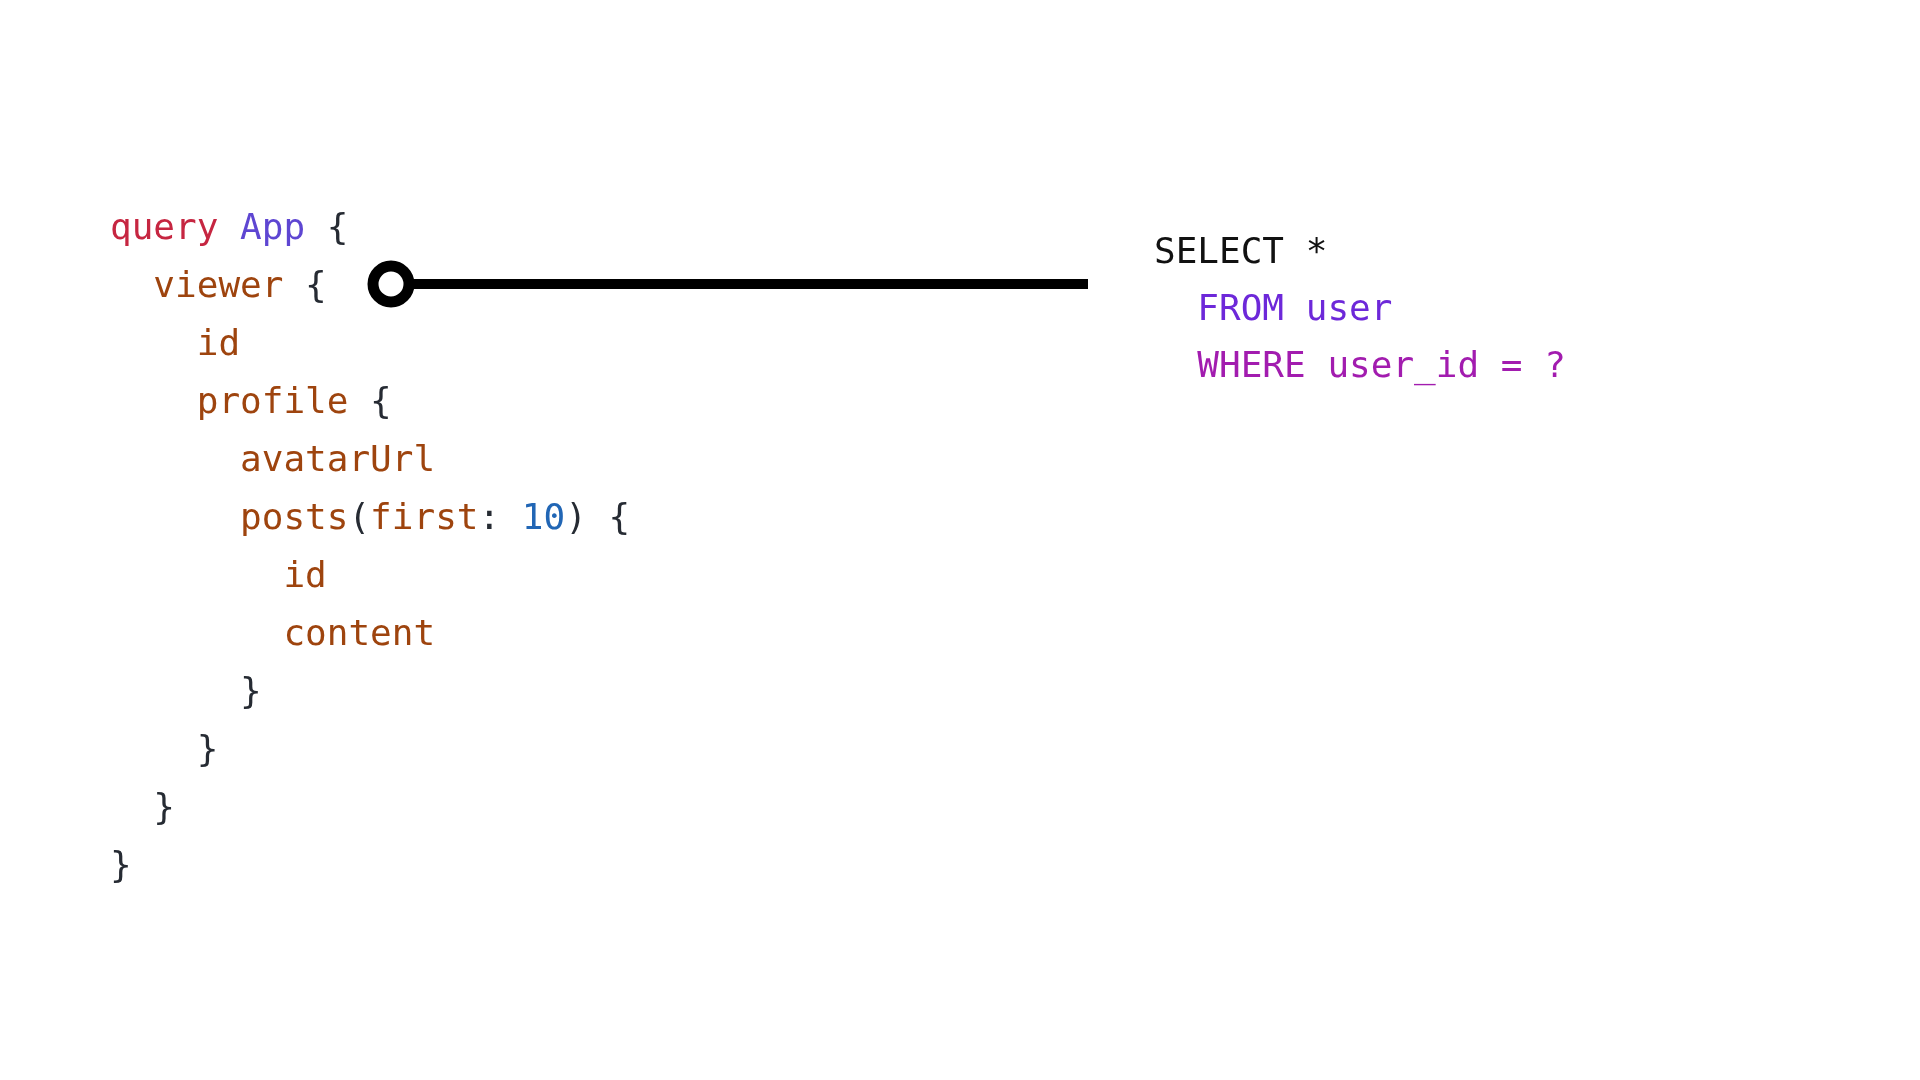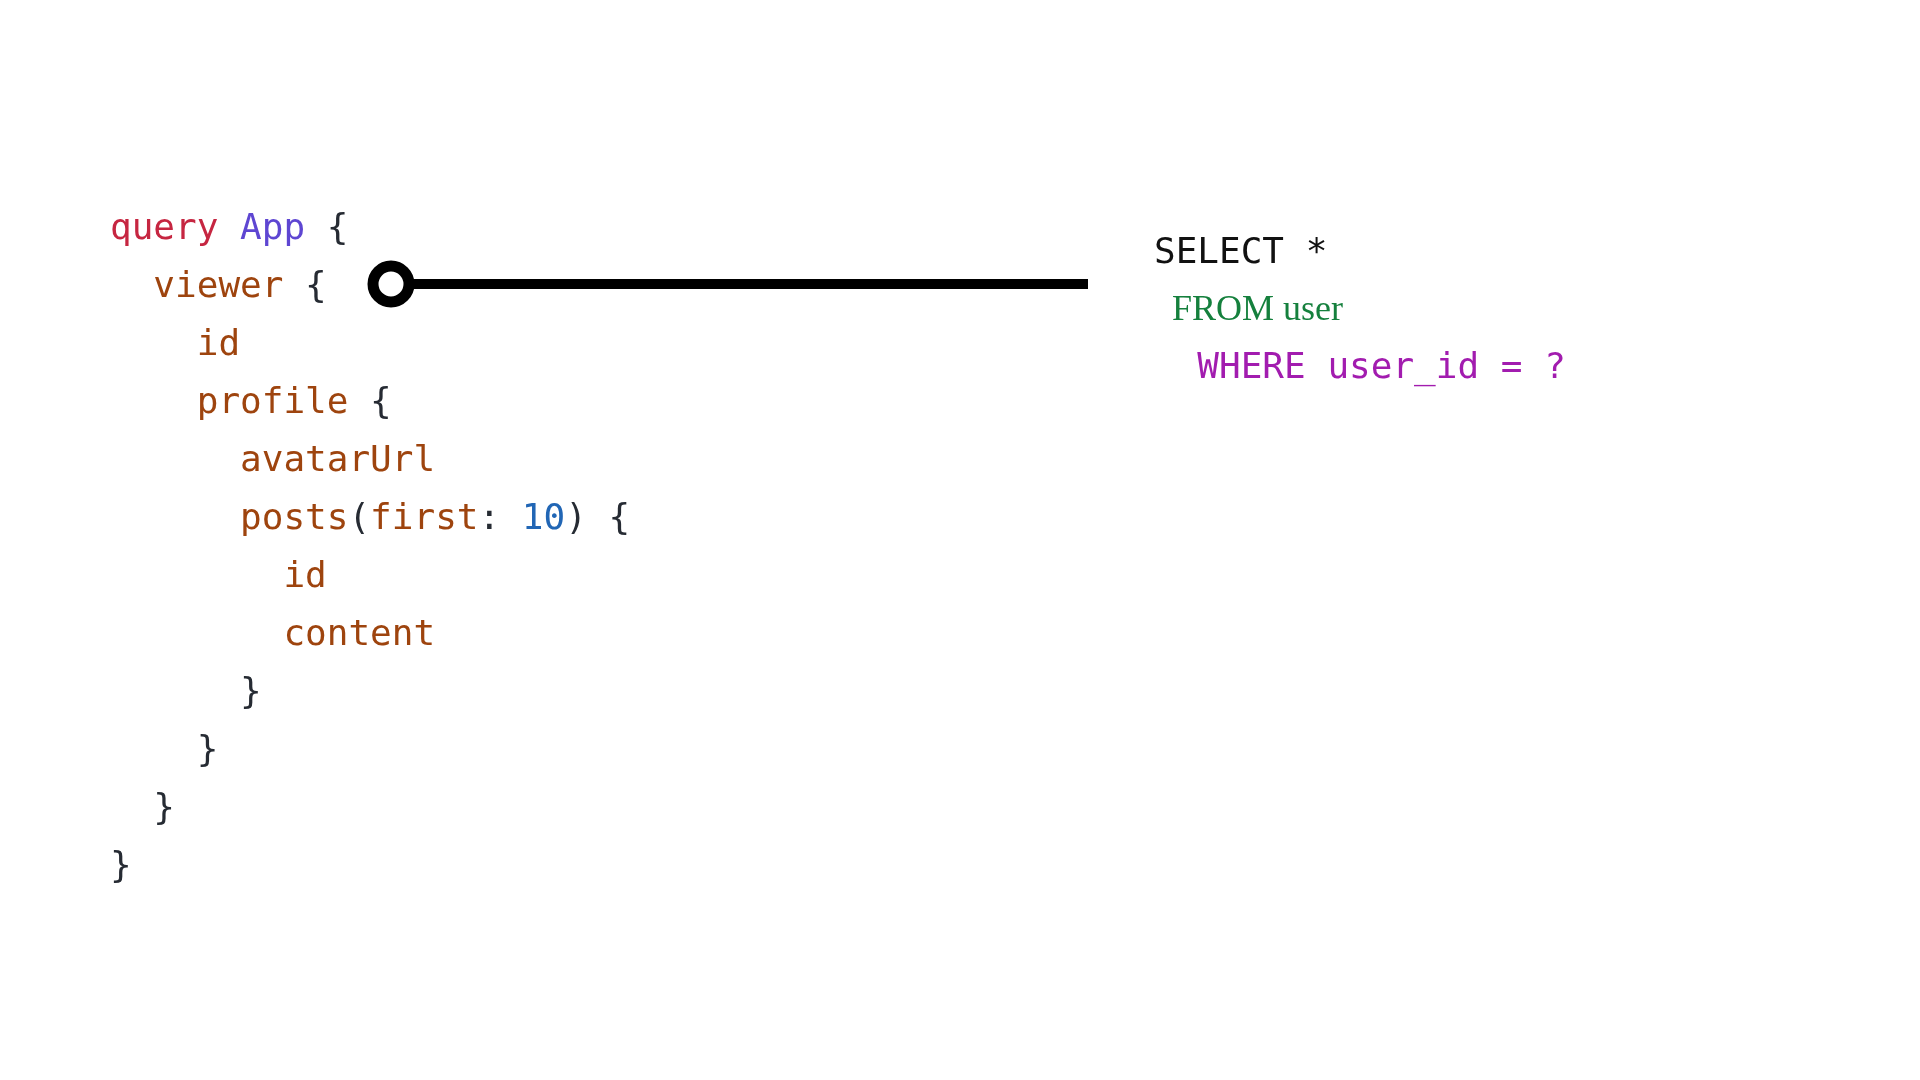--- a/index.html
+++ b/index.html
@@ -51,15 +51,15 @@
 
 <div class="stage">
 
   <pre class="code" id="gql-code"><div class="code-line"><span style="color: rgb(198, 38, 65);">query</span><span style="color: rgb(38, 43, 51);"> </span><span style="color: rgb(94, 70, 210);">App</span><span style="color: rgb(38, 43, 51);"> {</span></div><div class="code-line"><span style="color: rgb(38, 43, 51);">  </span><span style="color: rgb(158, 68, 14);">viewer</span><span style="color: rgb(38, 43, 51);"> {</span></div><div class="code-line"><span style="color: rgb(38, 43, 51);">    </span><span style="color: rgb(158, 68, 14);">id</span></div><div class="code-line"><span style="color: rgb(38, 43, 51);">    </span><span style="color: rgb(158, 68, 14);">profile</span><span style="color: rgb(38, 43, 51);"> {</span></div><div class="code-line"><span style="color: rgb(38, 43, 51);">      </span><span style="color: rgb(158, 68, 14);">avatarUrl</span></div><div class="code-line"><span style="color: rgb(38, 43, 51);">      </span><span style="color: rgb(158, 68, 14);">posts</span><span style="color: rgb(38, 43, 51);">(</span><span style="color: rgb(158, 68, 14);">first</span><span style="color: rgb(38, 43, 51);">: </span><span style="color: rgb(33, 102, 181);">10</span><span style="color: rgb(38, 43, 51);">) {</span></div><div class="code-line"><span style="color: rgb(38, 43, 51);">        </span><span style="color: rgb(158, 68, 14);">id</span></div><div class="code-line"><span style="color: rgb(38, 43, 51);">        </span><span style="color: rgb(158, 68, 14);">content</span></div><div class="code-line"><span style="color: rgb(38, 43, 51);">      }</span></div><div class="code-line"><span style="color: rgb(38, 43, 51);">    }</span></div><div class="code-line"><span style="color: rgb(38, 43, 51);">  }</span></div><div class="code-line"><span style="color: rgb(38, 43, 51);">}</span></div></pre>
 
   <svg id="connector-svg" viewBox="0 0 1920 1080" xmlns="http://www.w3.org/2000/svg">
     <line id="connector-line" stroke-linecap="butt" x1="400" y1="284" x2="1088" y2="284" stroke="#000000" stroke-width="10"></line>
     <circle id="connector-circle" cx="391" cy="284" r="18" fill="#ffffff" stroke="#000000" stroke-width="11"></circle>
   </svg>
 
-  <pre class="code" id="sql-code"><div class="code-line"><span style="color: rgb(17, 17, 17);">SELECT *</span></div><div class="code-line"><span style="color: #15803d; font-family: Liberation Serif, serif;">  FROM user</span></div><div class="code-line"><span style="color: #a21caf;">  WHERE user_id = ?</span></div></pre>
+  <pre class="code" id="sql-code"><div class="code-line"><span style="color: rgb(17, 17, 17);">SELECT *</span></div><div class="code-line"><span style="color: #6d28d9;">  FROM user</span></div><div class="code-line"><span style="color: #a21caf;">  WHERE user_id = ?</span></div></pre>
 
 </div>
 
 </body></html>

